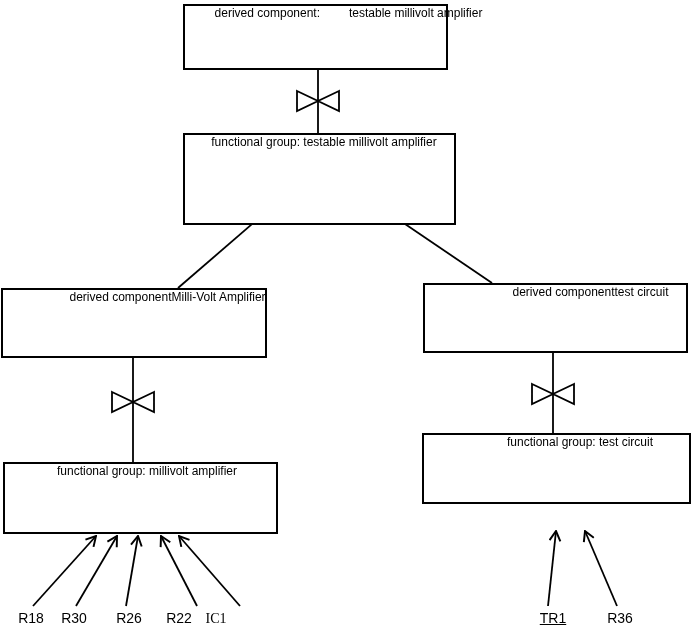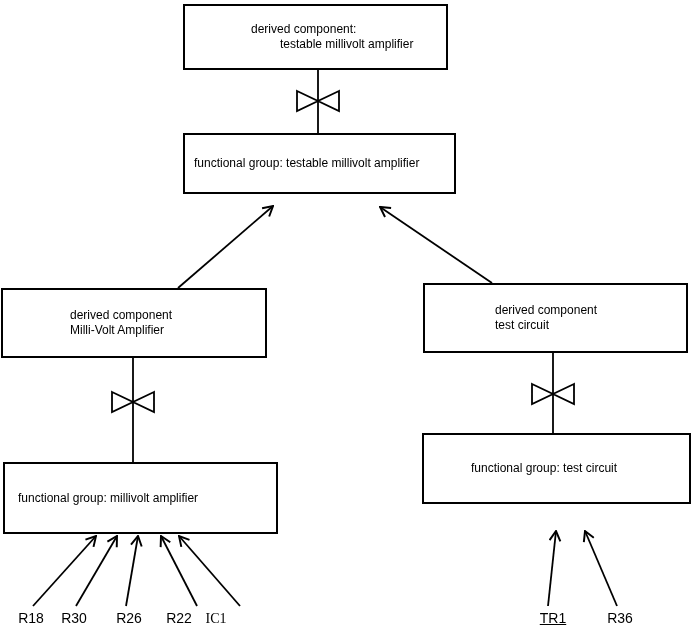--- a/index.html
+++ b/index.html
@@ -22,21 +22,21 @@
     width: 698px; height: 631px;
     z-index: 1;
   }
   .box {
     position: absolute;
     box-sizing: border-box;
     border: 2px solid #000000;
     background: #ffffff;
     z-index: 2;
     display: flex;
-    flex-direction: column;
+    flex-direction: row;
     justify-content: center;
     font-size: 12px;
     line-height: 15px;
     white-space: nowrap;
   }
   .leaf {
     position: absolute;
     z-index: 2;
     width: 40px;
     text-align: center;
@@ -84,21 +84,21 @@
 
     <line x1="548" y1="606" x2="556" y2="531" stroke="#000000" stroke-width="1.8" marker-end="url(#oa)"></line>
     <line x1="617" y1="606" x2="585" y2="531" stroke="#000000" stroke-width="1.8" marker-end="url(#oa)"></line>
   </svg>
 
   <div class="box" style="left:183px; top:4px; width:265px; height:66px; padding-left:66px;">
     <div>derived component:</div>
     <div style="padding-left:3px;margin-left:26px;">testable millivolt amplifier</div>
   </div>
 
-  <div class="box" style="left:183px; top:133px; width:273px; height:61px; padding-left:9px;">
+  <div class="box" style="left:183px; top:133px; width:273px; height:92px; padding-left:9px;">
     <div>functional group: testable millivolt amplifier</div>
   </div>
 
   <div class="box" style="left:1px; top:288px; width:266px; height:70px; padding-left:67px;">
     <div>derived component</div>
     <div>Milli-Volt Amplifier</div>
   </div>
 
   <div class="box" style="left:3px; top:462px; width:275px; height:72px; padding-left:13px;">
     <div>functional group: millivolt amplifier</div>

